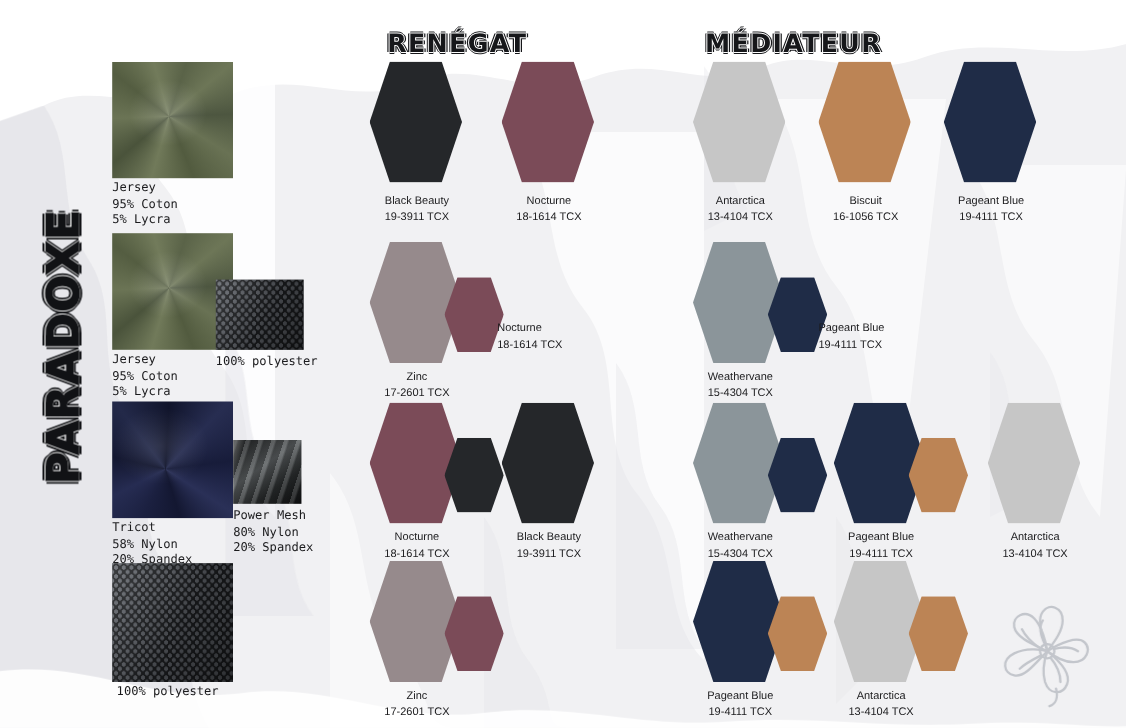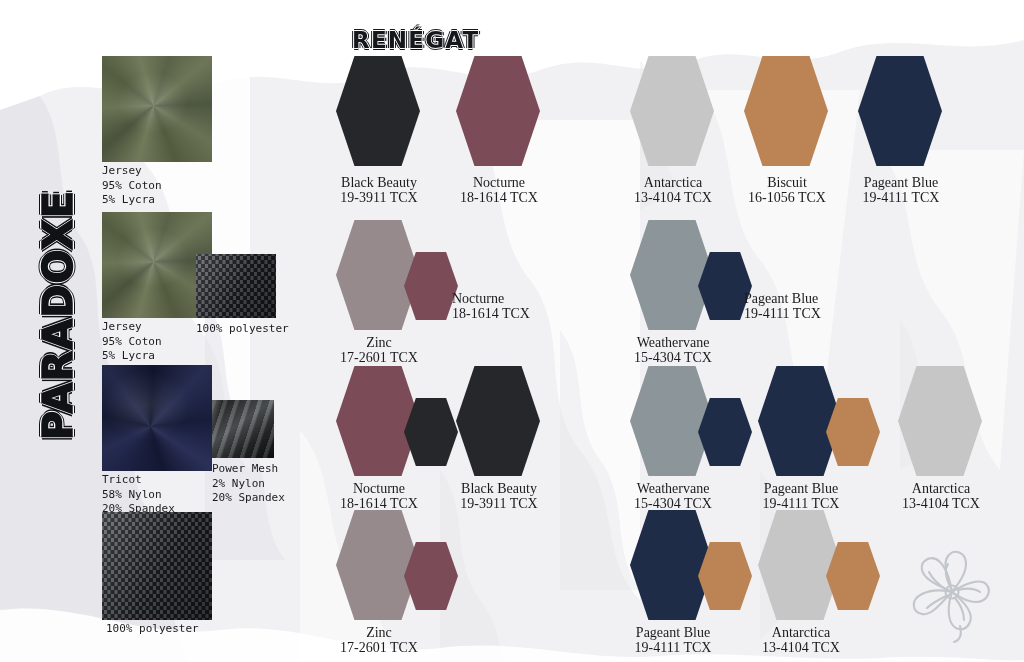--- a/index.html
+++ b/index.html
@@ -103,22 +103,22 @@
   }
 
   
   .hexgroup{ position:absolute; z-index:5; }
   .hex{
     position:absolute;
     clip-path:polygon(22% 0%, 78% 0%, 100% 50%, 78% 100%, 22% 100%, 0% 50%);
   }
   .hexlabel{
     position:absolute;
-    font-family:Liberation Serif, serif;
-    font-size:14px; line-height:14.5px;
+    font-family:Liberation Sans, sans-serif;
+    font-size:10px; line-height:14.5px;
     color:#1b1b1d; white-space:pre; text-align:center;
   }
 
   
   #flower{ position:absolute; right:18px; bottom:14px; z-index:2; opacity:.55; }
 </style>
 </head>
 <body>
 
 <div id="board">
@@ -143,20 +143,21 @@
       <path d="M640,60 C670,100 650,150 680,190 L640,210 Z" opacity=".4"></path>
     </g>
     <g fill="#ffffff" opacity=".9">
       <path d="M0,610 C80,600 140,640 220,630 C300,620 360,658 440,648 C520,638 580,662 660,656 C740,650 800,662 880,658 C950,654 990,662 1024,660 L1024,662 L0,662 Z"></path>
     </g>
   </svg>
 
   <div id="side-title">PARADOXE</div>
 
   <div class="section-title" id="title-renegat">RENÉGAT</div>
+  <div class="section-title" id="title-mediateur">MÉDIATEUR</div>
 
   <div class="swatch" style="left:102px; top:56px;">
     <div class="chip fab-jersey-olive" style="width:110px;height:106px;"></div>
     <div class="caption">Jersey
 95% Coton
 5% Lycra</div>
   </div>
 
   <div class="swatch" style="left:102px; top:212px;">
     <div class="chip fab-jersey-olive" style="width:110px;height:106px;"></div>
@@ -171,21 +172,21 @@
 
   <div class="swatch" style="left:102px; top:365px;">
     <div class="chip fab-tricot-navy" style="width:110px;height:106px;"></div>
     <div class="caption">Tricot
 58% Nylon
 20% Spandex</div>
   </div>
   <div class="swatch" style="left:212px; top:400px; z-index:5;">
     <div class="chip fab-powermesh" style="width:62px;height:58px;"></div>
     <div class="caption" style="margin-top:4px;">Power Mesh
-2% Nylon
+80% Nylon
 20% Spandex</div>
   </div>
 
   <div class="swatch" style="left:102px; top:512px;">
     <div class="chip fab-honeymesh" style="width:110px;height:108px;"></div>
     <div class="caption" style="margin-left:4px;">100% polyester</div>
   </div>
 
   <div class="hexgroup" style="left:320px; top:56px;">
     <div class="hex" style="left:16px; top:0; width:84px; height:110px; background:#25272a;"></div>

